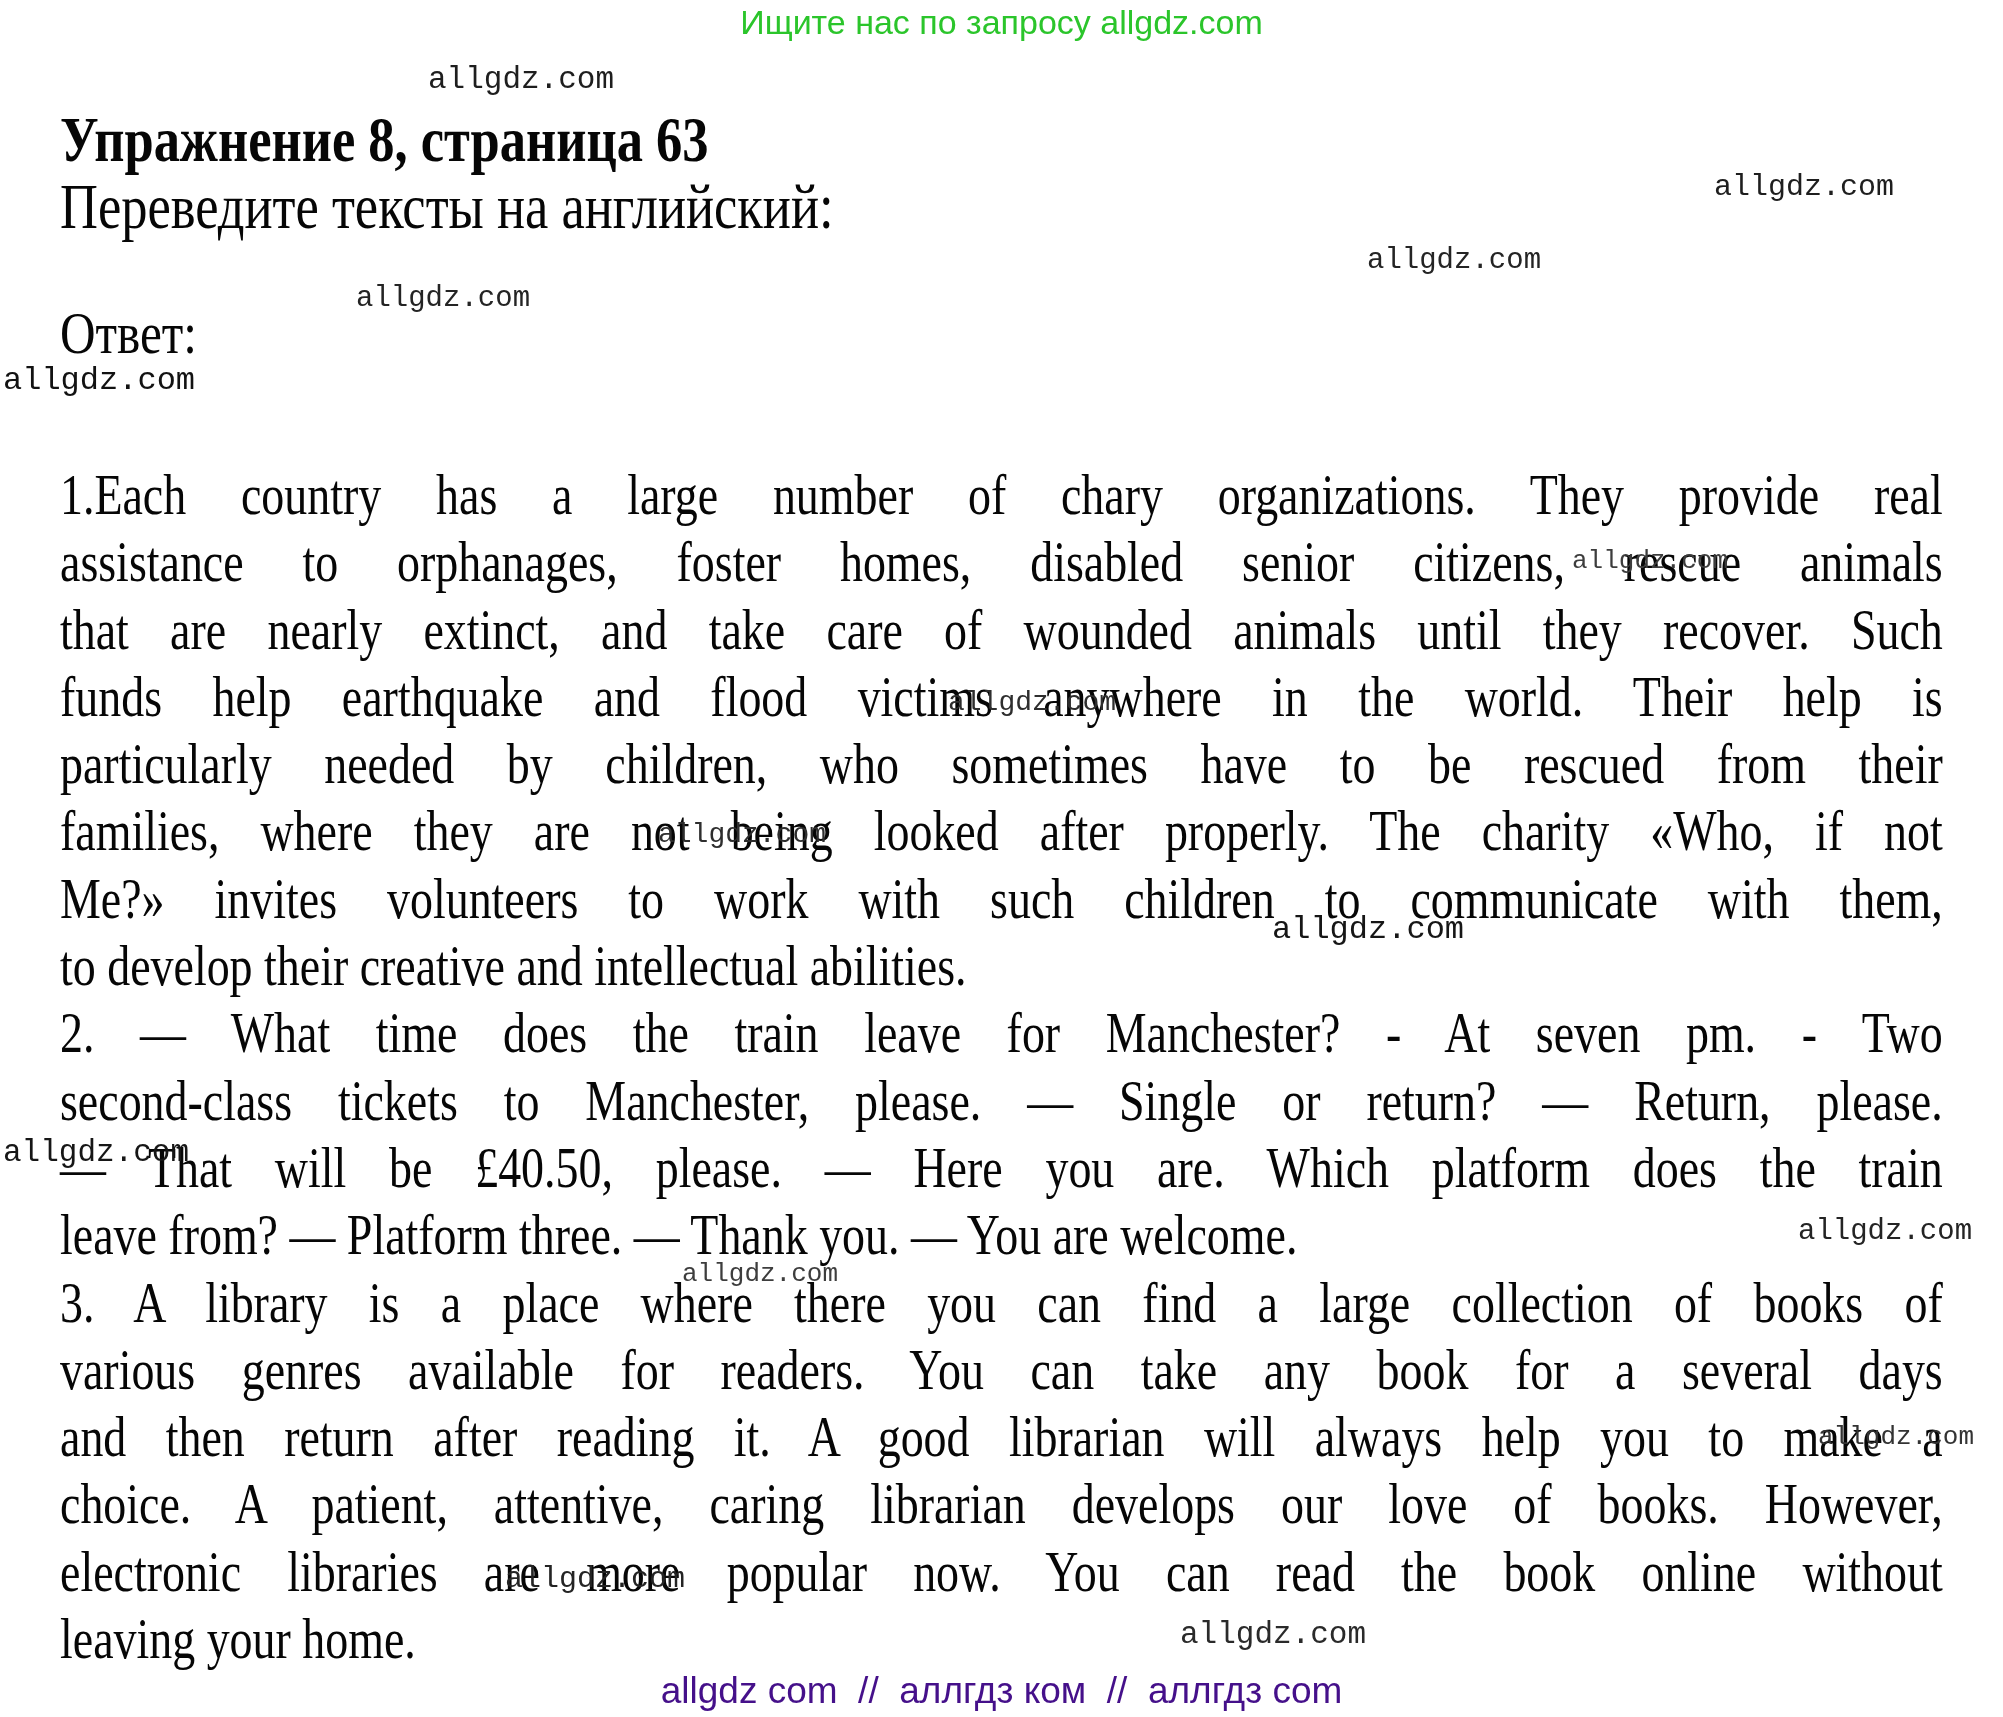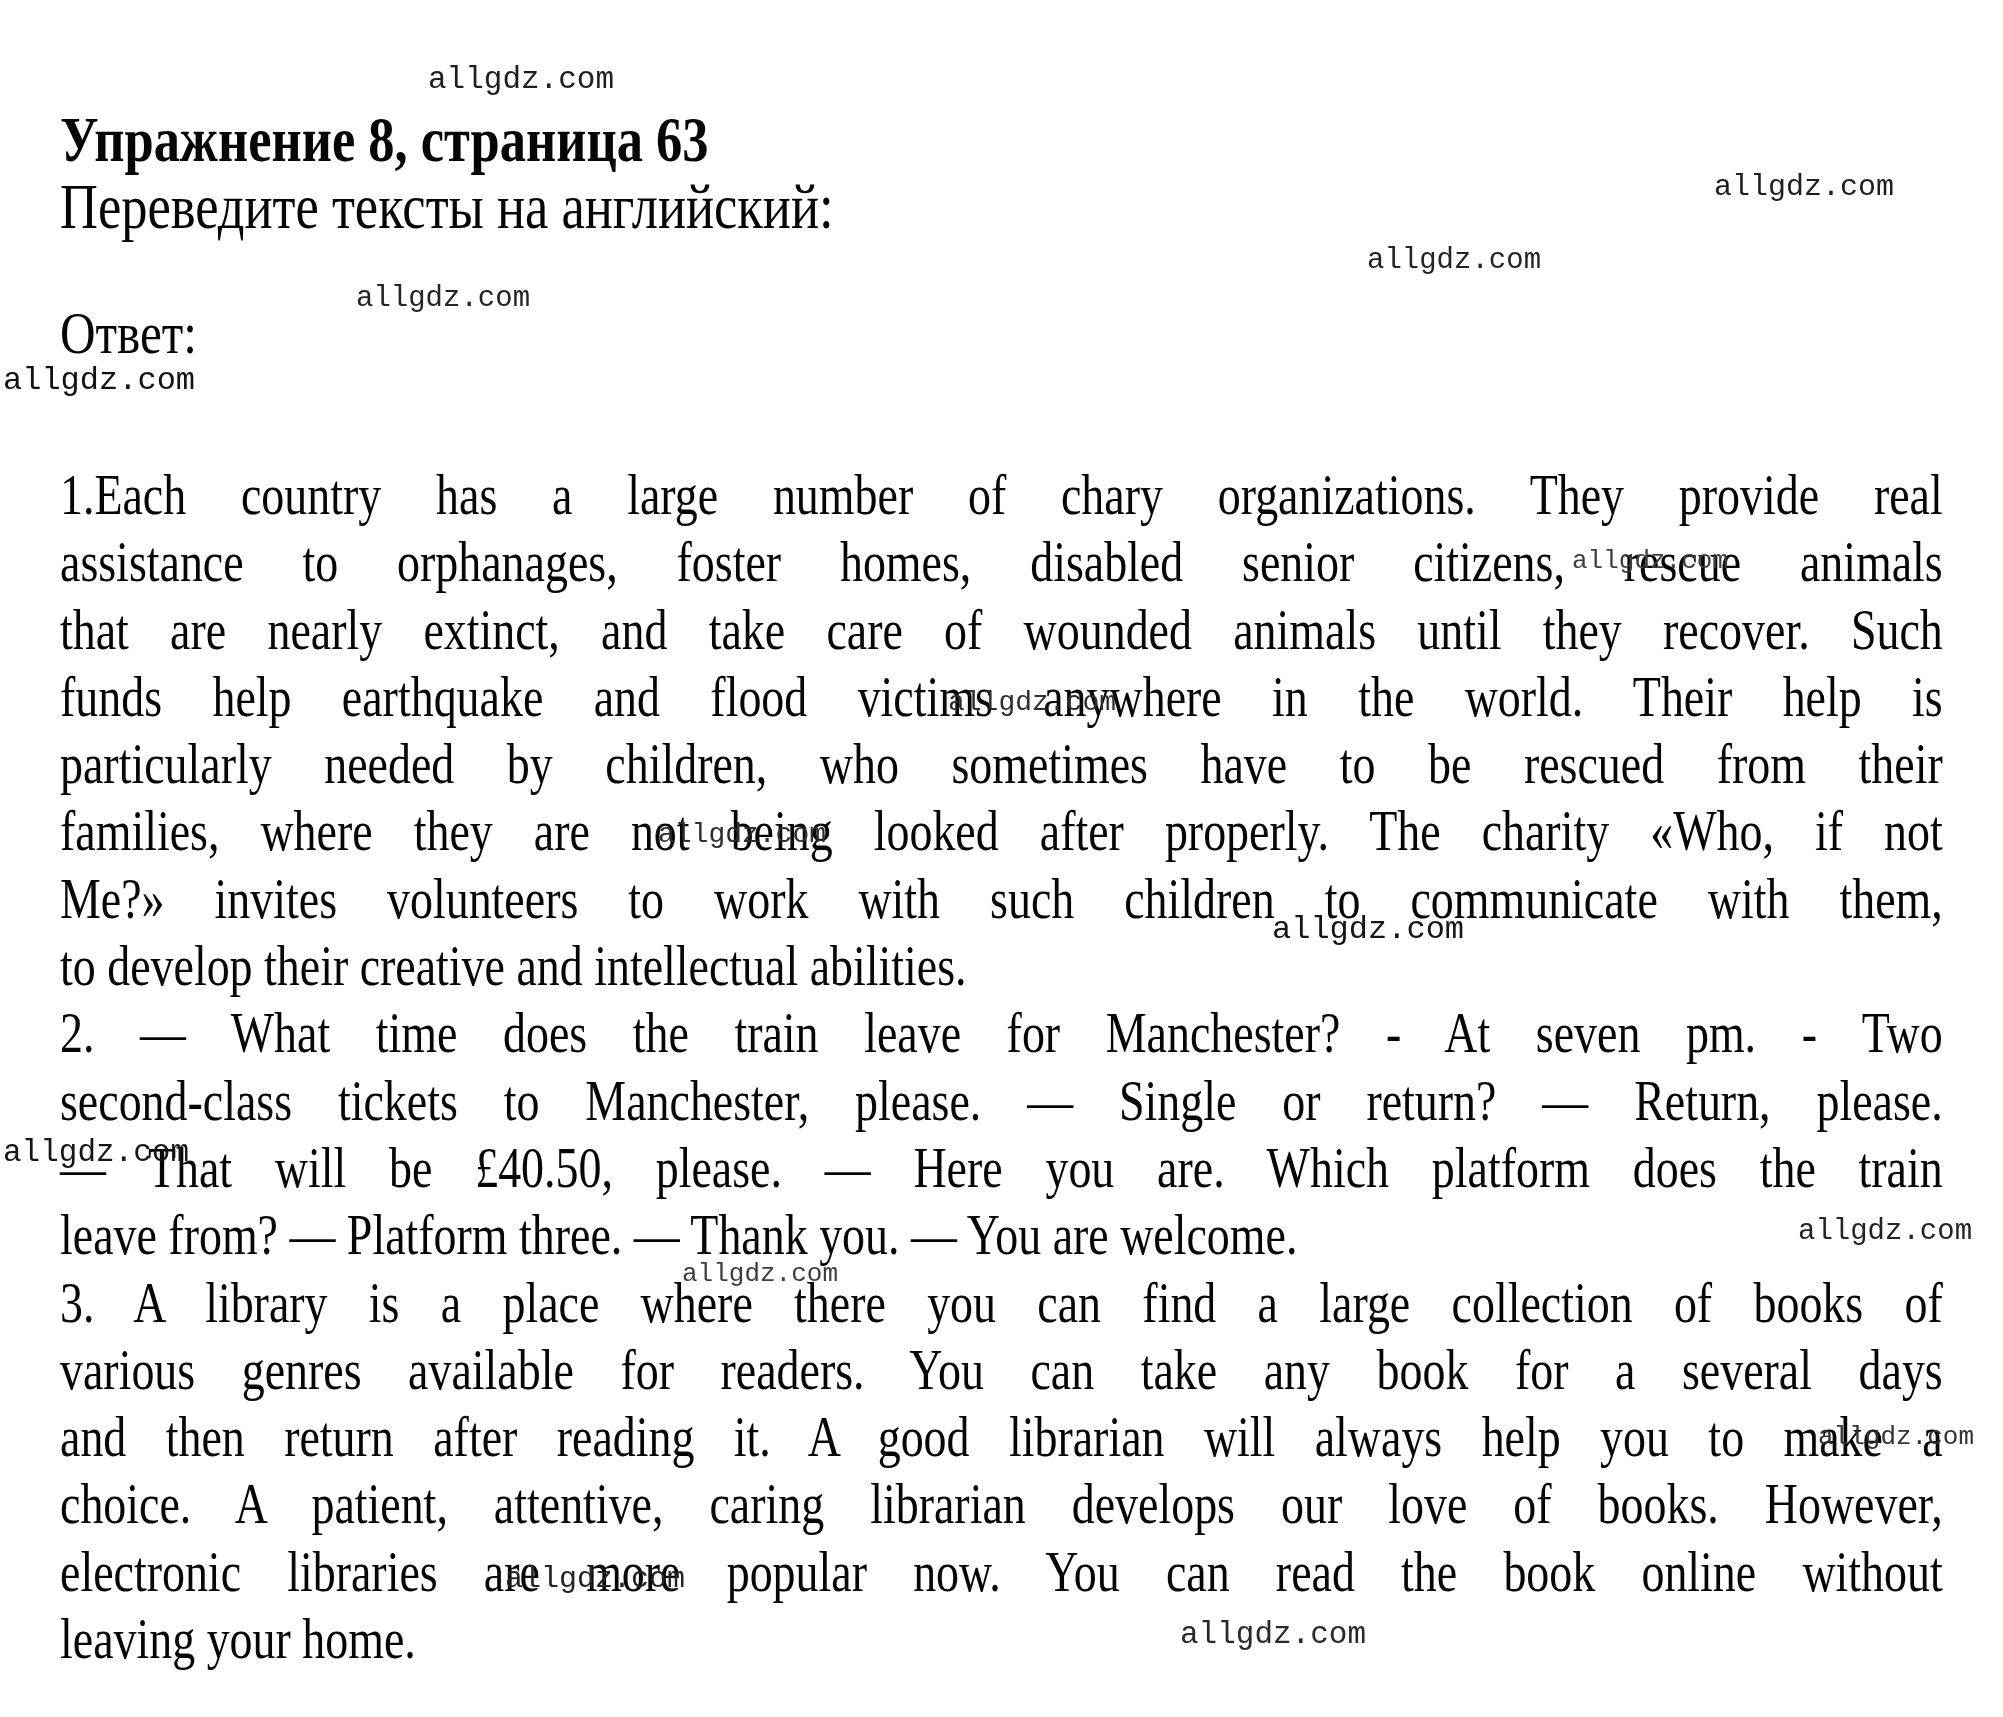--- a/index.html
+++ b/index.html
@@ -59,20 +59,21 @@
     font-family:"Liberation Sans","DejaVu Sans",sans-serif;
     font-size:37px;line-height:42px;
     white-space:pre;
   }
 </style>
 </head>
 <body>
 
 <div class="page">
 
+  <div class="banner" style="color: rgb(43, 197, 43);">Ищите нас по запросу allgdz.com</div>
 
   <div class="condensed">
     <div class="title">Упражнение 8, страница 63</div>
     <div class="subtitle">Переведите тексты на английский:</div>
     <div class="answer">Ответ:</div>
     <div class="bodytext" id="bodytext">
         <div class="text-line">1.Each country has a large number of chary organizations. They provide real</div>
         <div class="text-line">assistance to orphanages, foster homes, disabled senior citizens, rescue animals</div>
         <div class="text-line">that are nearly extinct, and take care of wounded animals until they recover. Such</div>
         <div class="text-line">funds help earthquake and flood victims anywhere in the world. Their help is</div>
@@ -104,14 +105,15 @@
       <span class="watermark" style="left: 658px; top: 820px; font-size: 28px; color: rgb(46, 46, 46);">allgdz.com</span>
       <span class="watermark" style="left: 1272px; top: 913px; font-size: 32px; color: rgb(22, 22, 22);">allgdz.com</span>
       <span class="watermark" style="left: 3px; top: 1137px; font-size: 31px; color: rgb(22, 22, 22);">allgdz.com</span>
       <span class="watermark" style="left: 682px; top: 1261px; font-size: 26px; color: rgb(61, 61, 61);">allgdz.com</span>
       <span class="watermark" style="left: 1798px; top: 1217px; font-size: 29px; color: rgb(36, 36, 36);">allgdz.com</span>
       <span class="watermark" style="left: 1818px; top: 1424px; font-size: 26px; color: rgb(51, 51, 51);">allgdz.com</span>
       <span class="watermark" style="left: 505px; top: 1564px; font-size: 30px; color: rgb(36, 36, 36);">allgdz.com</span>
       <span class="watermark" style="left: 1180px; top: 1619px; font-size: 31px; color: rgb(42, 42, 42);">allgdz.com</span>
     </div>
 
+  <div class="footer" style="color: rgb(69, 16, 138);">allgdz com  //  аллгдз ком  //  аллгдз com</div>
 
 </div>
 
 </body></html>

